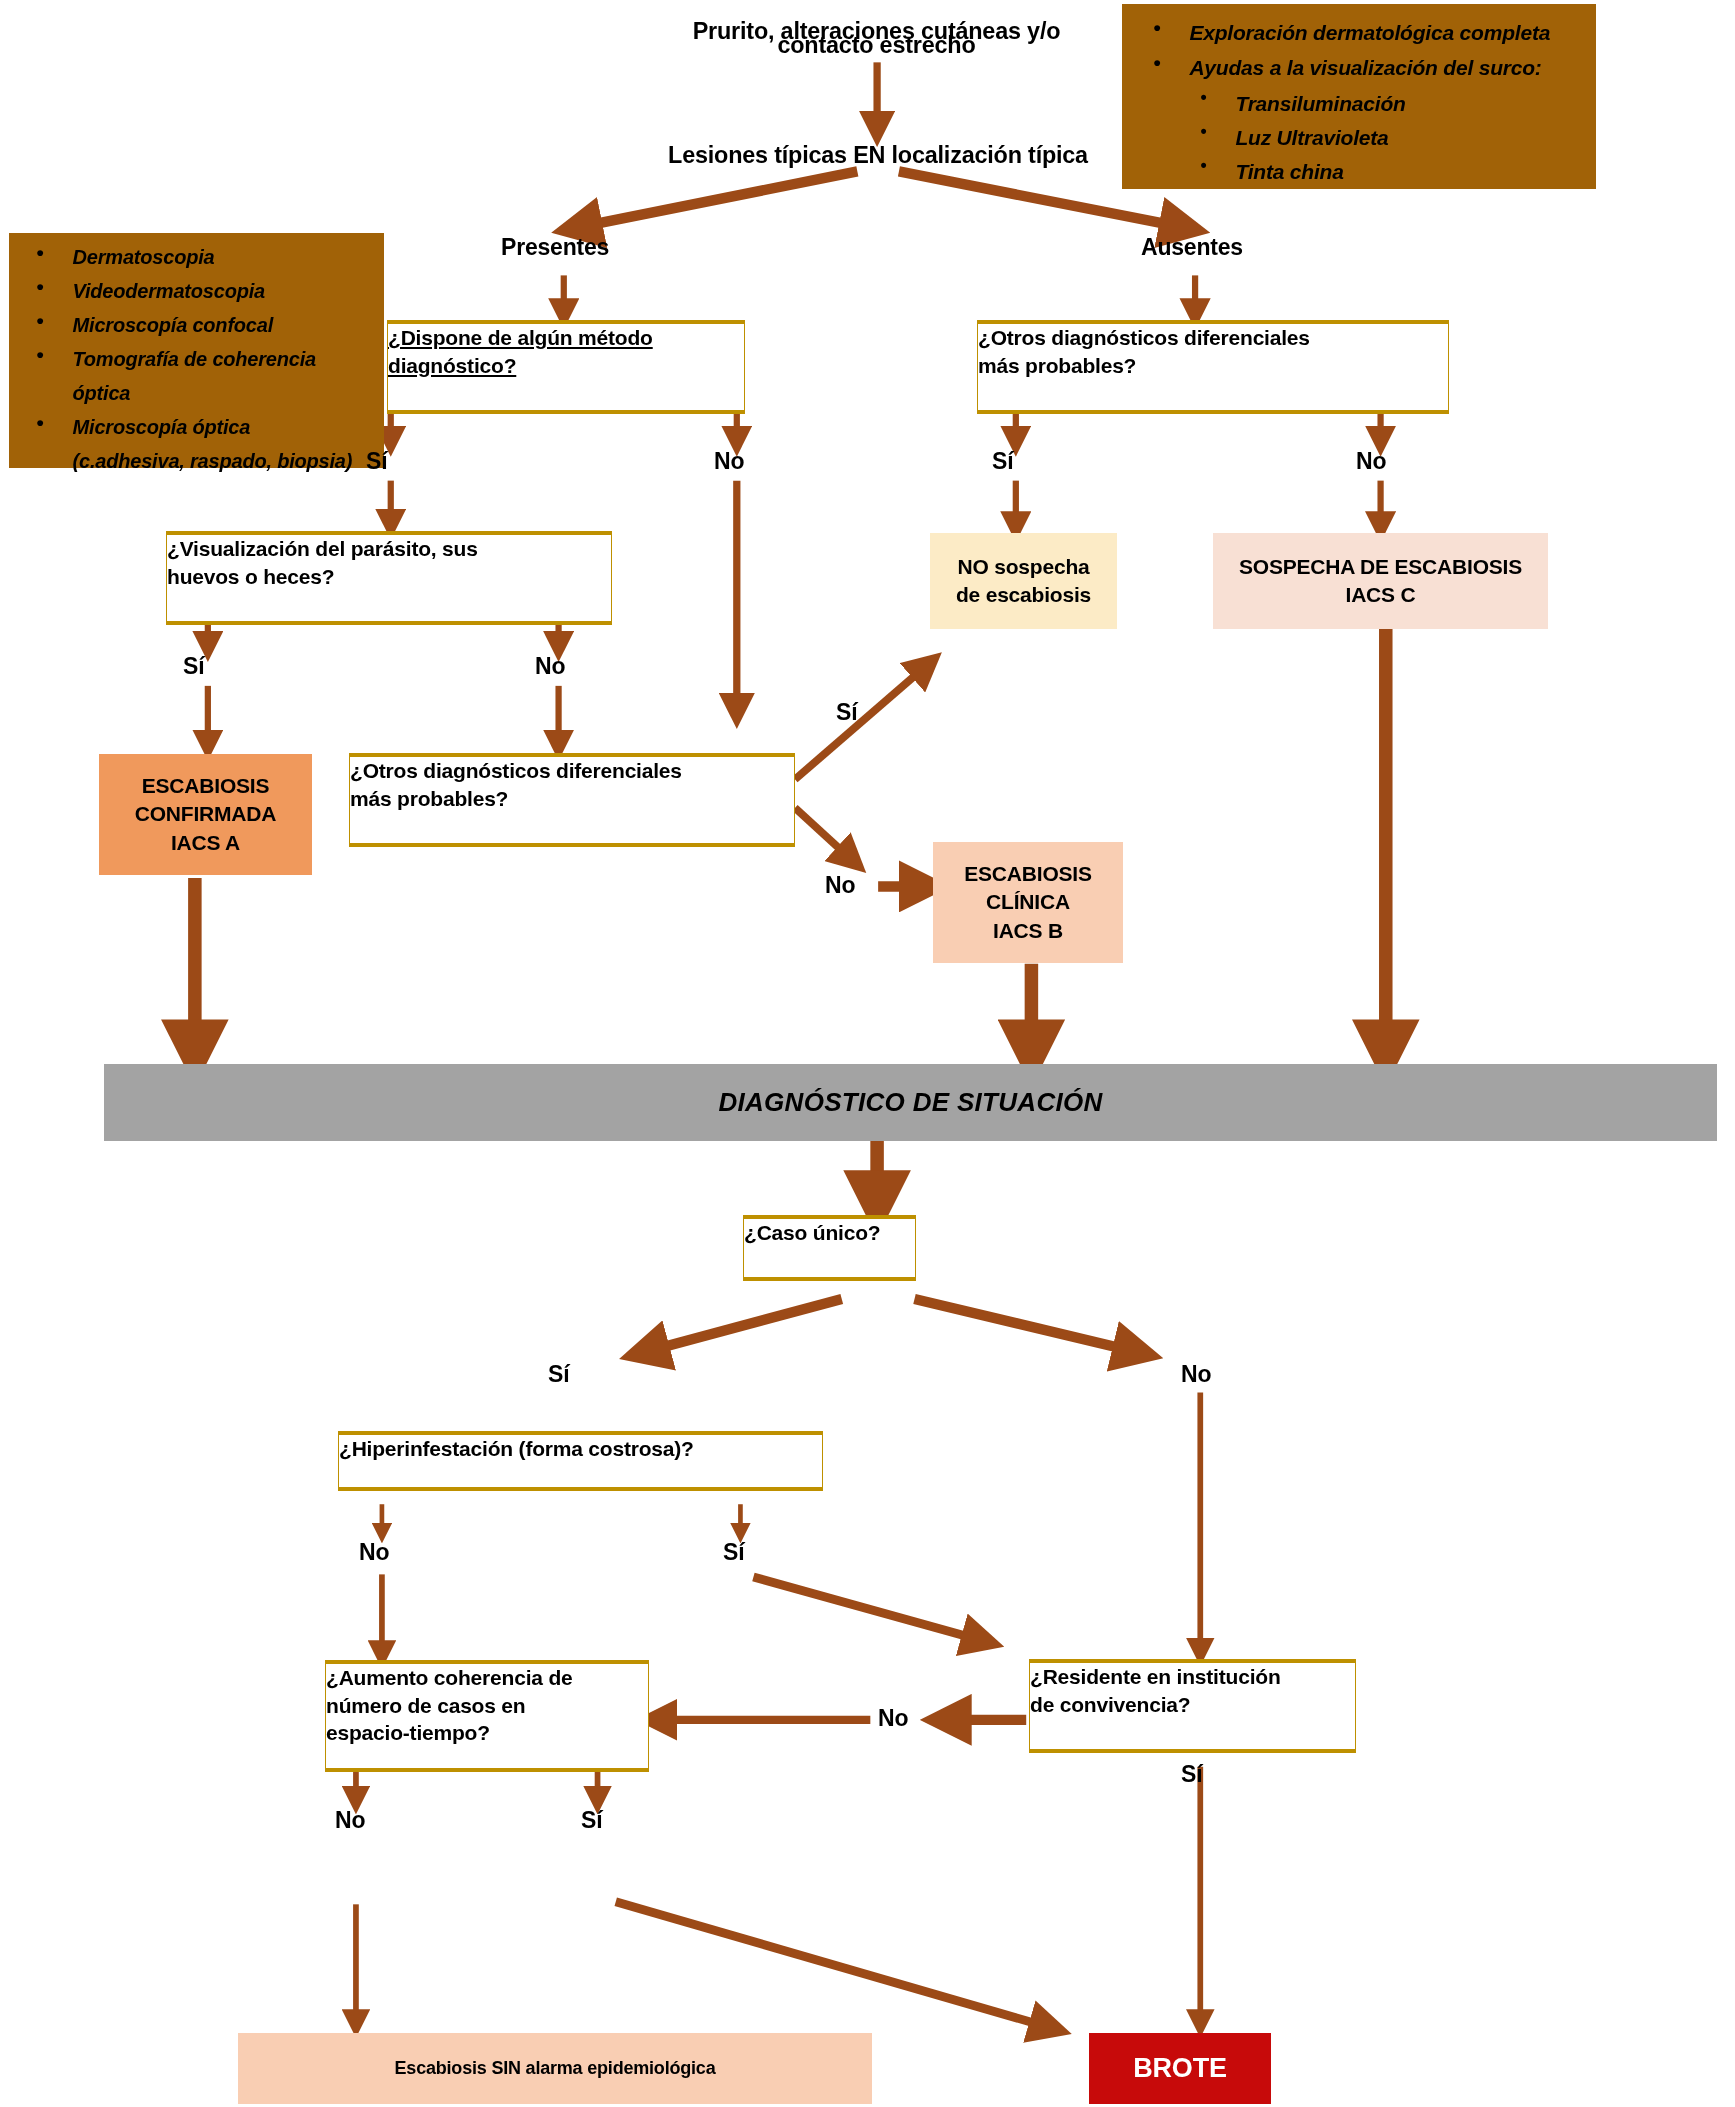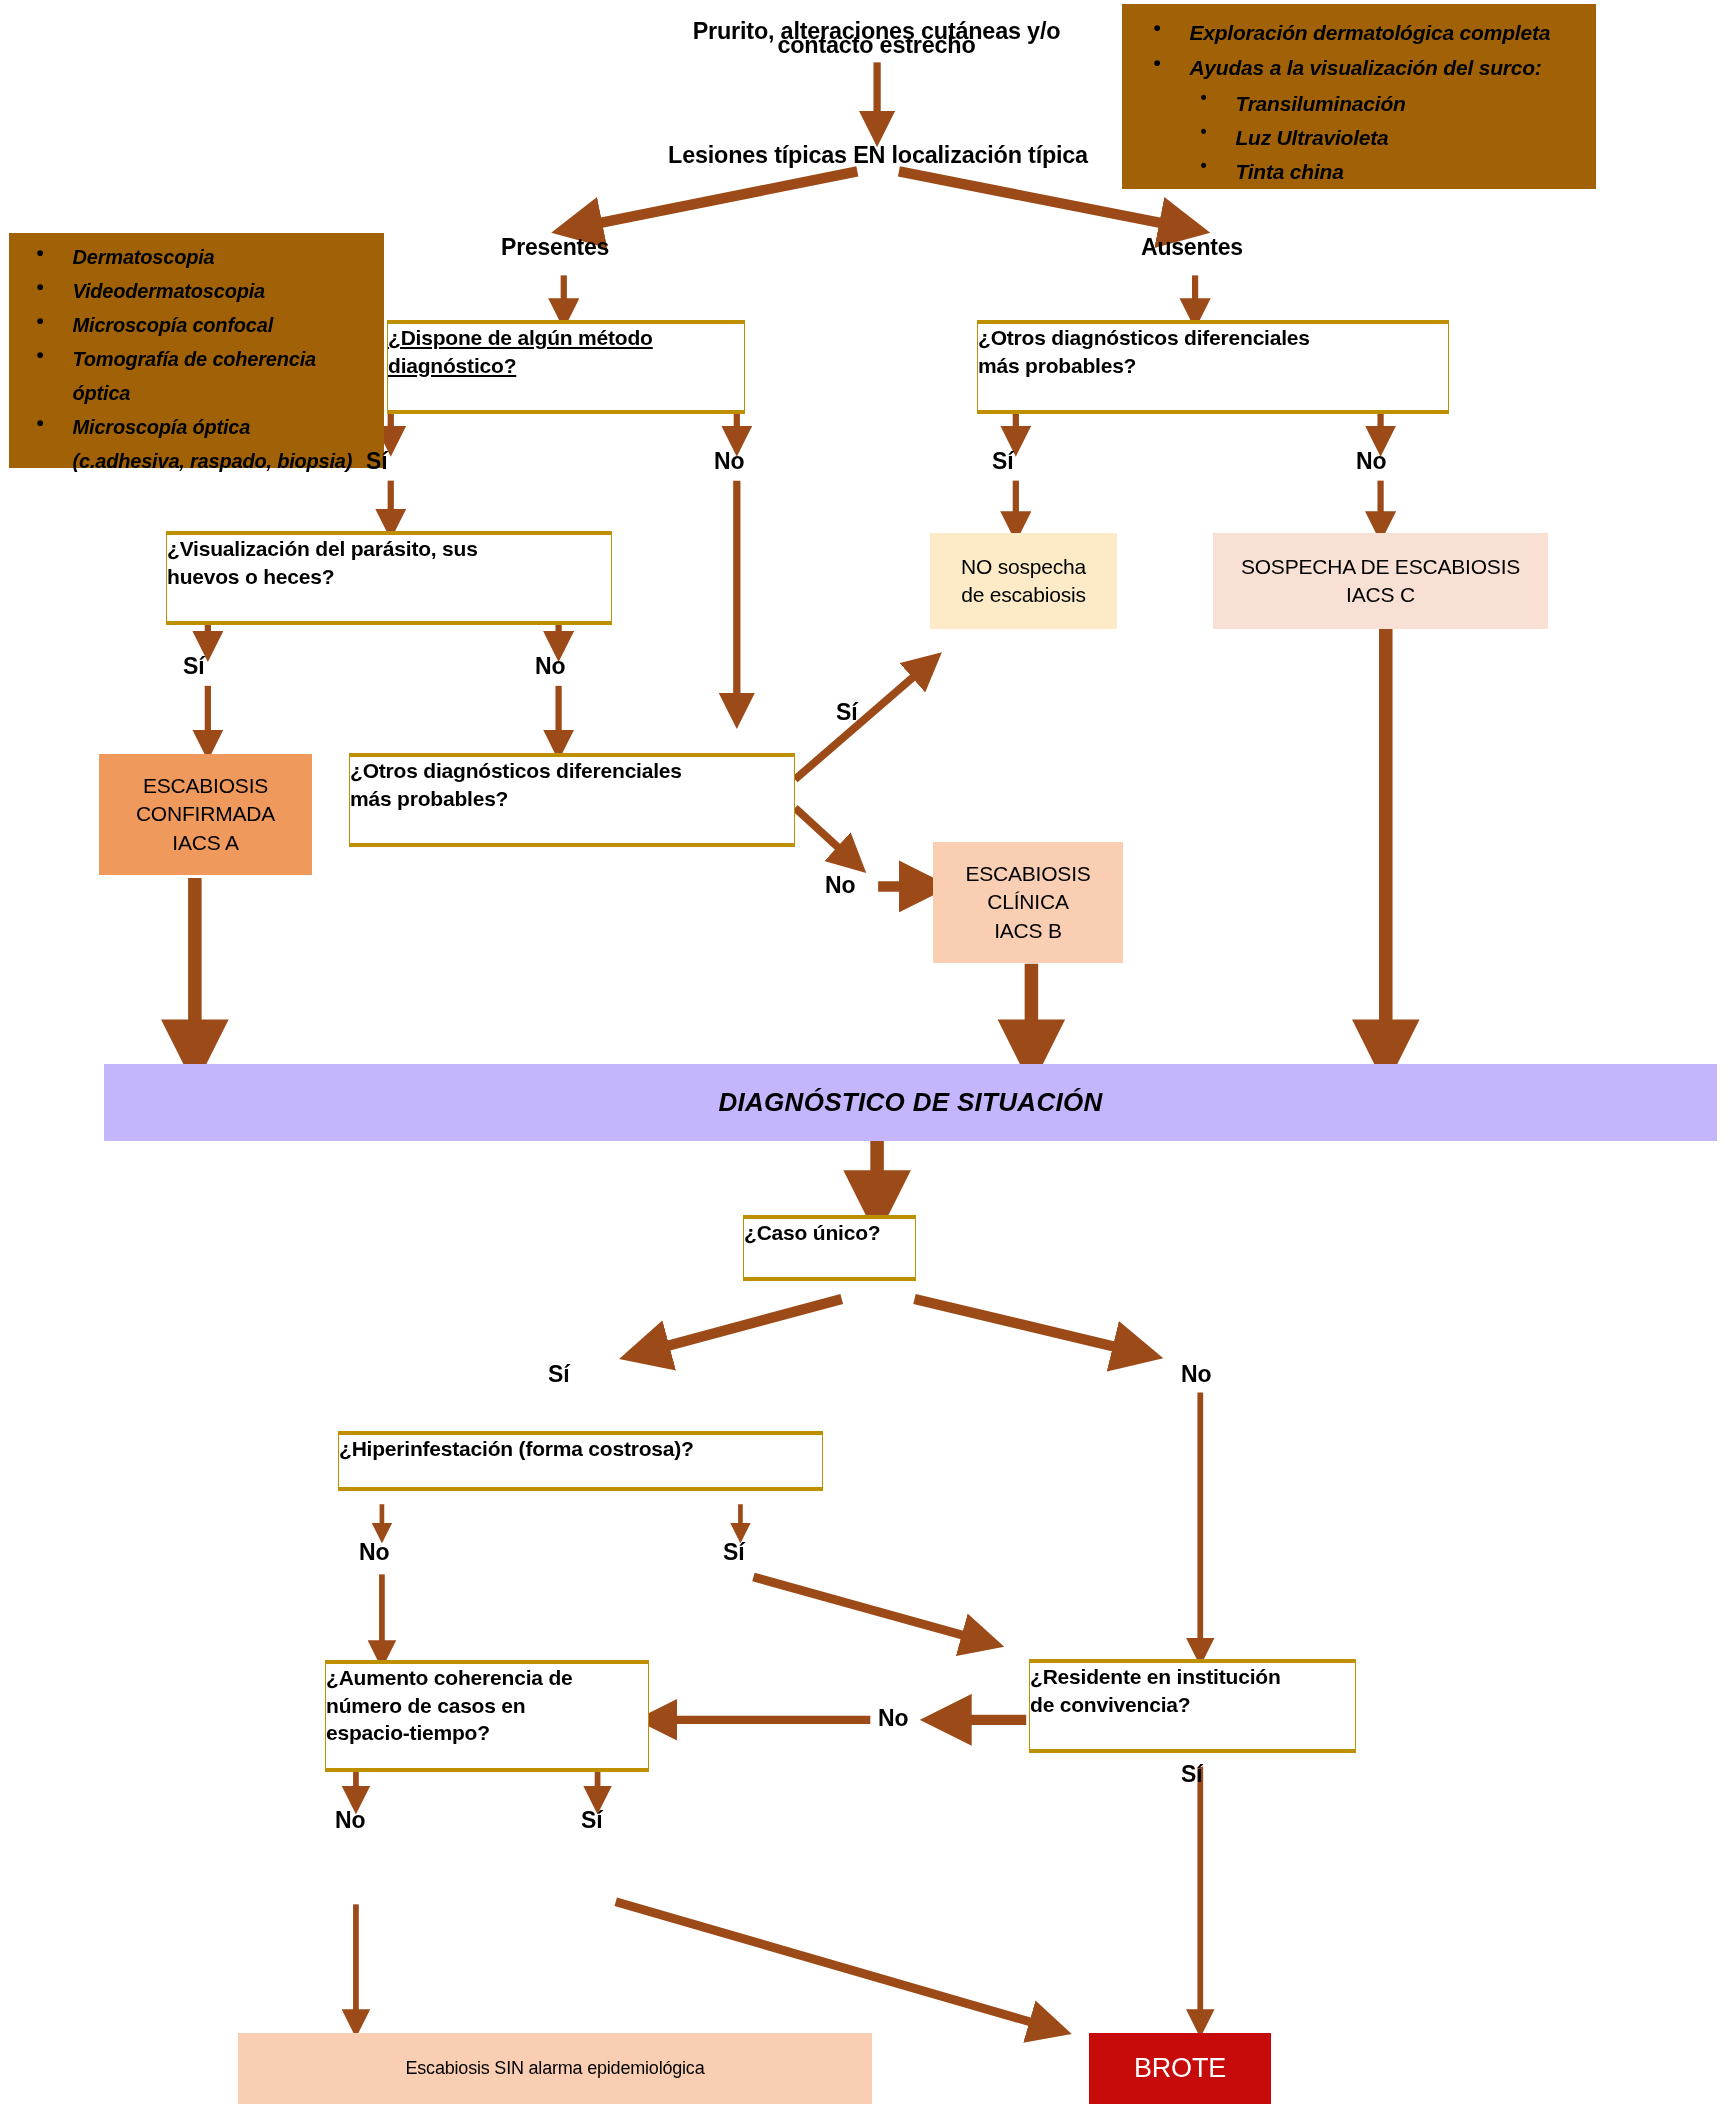--- a/index.html
+++ b/index.html
@@ -31,21 +31,21 @@
     border-bottom-width:4.7px;
     color:#000;
     font-weight:bold;
     line-height:1.32;
     letter-spacing:-0.2px;
   }
 
   
   .filled{
     color:#000;
-    font-weight:normal;
+    font-weight:bold;
     line-height:1.34;
     letter-spacing:-0.2px;
   }
 
   
   .note{
     background:#a16207;
     color:#000;
     font-style:italic;
     font-weight:bold;
@@ -69,21 +69,21 @@
     line-height:1;
     font-style:normal;
   }
   .note li.sub{padding-left:104px;margin-bottom:4.2px;}
   .note li.sub:before{left:69px;font-size:17.7px;top:0px;}
   .note li.nobullet{padding-left:58px;}
   .note li.nobullet:before{content:"";}
 
   
   .banner{
-    background:#c4b5fd;
+    background:#a3a3a3;
     color:#000;
     font-style:italic;
     font-weight:bold;
     letter-spacing:0.3px;
   }
 
   .edge-label{
     position:absolute;
     color:#000;
     font-weight:bold;

